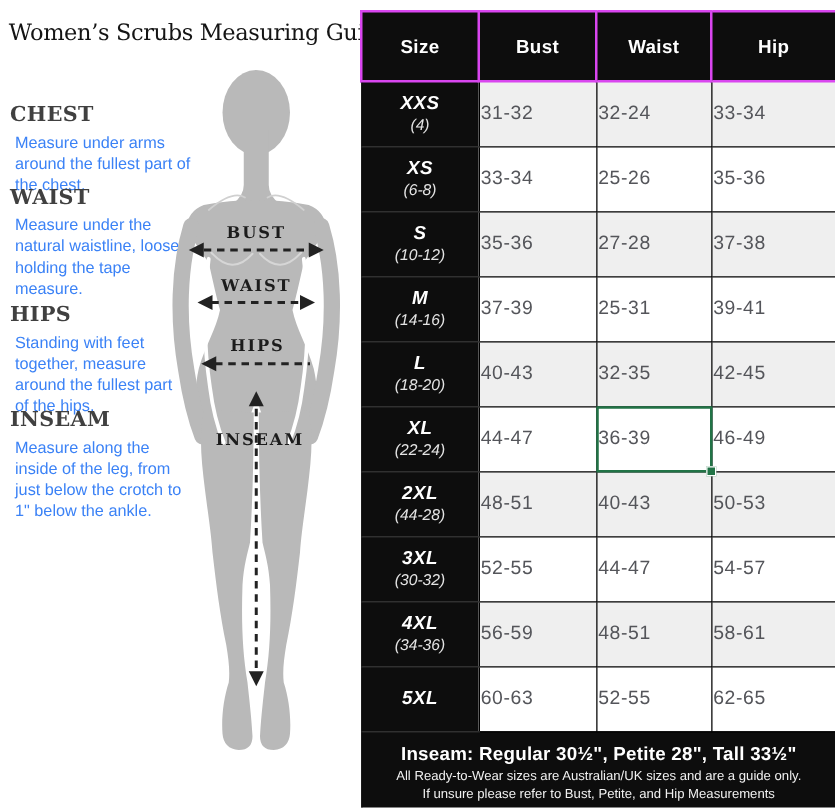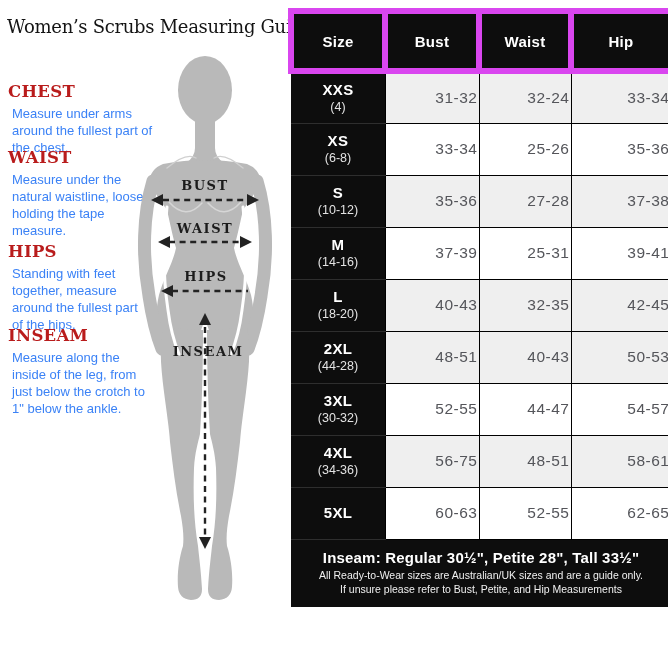--- a/index.html
+++ b/index.html
@@ -11,52 +11,52 @@
   
   .left-panel{position:absolute;left:0;top:0;width:288px;height:646px;background:#fff;}
   .page-title{
     position:absolute;left:7px;top:16px;margin:0;white-space:nowrap;
     font-family:"DejaVu Serif",serif;font-weight:400;font-size:18px;
     letter-spacing:-0.3px;color:#141414;
   }
   .guide-section{position:absolute;left:8px;}
   .guide-section h2{
     margin:0 0 3px 0;font-family:"DejaVu Serif",serif;font-weight:700;
-    font-size:16.5px;color:#b91c1c;letter-spacing:.3px;
+    font-size:16.5px;color:#404040;letter-spacing:.3px;
   }
   .guide-section p{
     margin:4px;font-size:13px;line-height:17px;color:#3b82f6;
   }
   .sec-chest{top:82px;width:162px;}
   .sec-waist{top:148px;width:150px;}
   .sec-hips{top:242px;width:148px;}
   .sec-inseam{top:326px;width:152px;}
   
   .figure-svg{position:absolute;left:88px;top:50px;}
   .meas-label{
     font-family:"DejaVu Serif",serif;font-weight:700;font-size:13px;
     letter-spacing:1.5px;fill:#1c1c1c;
   }
   
   .table-wrap{position:absolute;left:288px;top:8px;width:380px;}
   table.size-chart{border-collapse:collapse;width:380px;table-layout:fixed;}
   table.size-chart thead th{
     height:52px;background:#0d0d0d;color:#ffffff;font-weight:bold;
-    font-size:15px;letter-spacing:.3px;border:6px solid #d946ef;text-align:center;
+    font-size:15px;letter-spacing:.3px;border:2px solid #d946ef;text-align:center;
   }
   table.size-chart tbody tr{height:52px;}
   table.size-chart tbody th{
     background:#0d0d0d;color:#fff;border:1px solid #2e2e2e;
     border-left-color:#0d0d0d;border-right-color:#000;
-    vertical-align:middle;padding:2px 0;
+    vertical-align:middle;padding:2px 0;font-style:italic;
   }
   .size-label{font-size:15px;font-weight:bold;letter-spacing:.4px;line-height:18px;}
   .size-range{font-size:12.5px;font-weight:normal;color:#e3e3e3;line-height:15px;margin-top:1px;}
   table.size-chart tbody td{
-    border:1px solid #000;background:#ffffff;text-align:right;vertical-align:middle;
+    border:1px solid #000;background:#ffffff;text-align:left;vertical-align:middle;
     font-size:15.5px;color:#54555a;letter-spacing:.5px;
   }
   table.size-chart tbody tr.shaded td{background:#efefef;}
   td.selected{position:relative;}
   td.selected::before{
     content:"";position:absolute;inset:-1px;border:2px solid #217346;
     pointer-events:none;z-index:2;
   }
   td.selected::after{
     content:"";position:absolute;right:-4px;bottom:-4px;width:6px;height:6px;
@@ -206,20 +206,29 @@
         </tr>
         <tr class="shaded">
           <th>
             <div class="size-label">L</div>
             <div class="size-range">(18-20)</div>
           </th>
           <td>40-43</td>
           <td>32-35</td>
           <td>42-45</td>
         </tr>
+        <tr>
+          <th>
+            <div class="size-label">XL</div>
+            <div class="size-range">(22-24)</div>
+          </th>
+          <td>44-47</td>
+          <td class="selected">36-39</td>
+          <td>46-49</td>
+        </tr>
         <tr class="shaded">
           <th>
             <div class="size-label">2XL</div>
             <div class="size-range">(44-28)</div>
           </th>
           <td>48-51</td>
           <td>40-43</td>
           <td>50-53</td>
         </tr>
         <tr>
@@ -229,21 +238,21 @@
           </th>
           <td>52-55</td>
           <td>44-47</td>
           <td>54-57</td>
         </tr>
         <tr class="shaded">
           <th>
             <div class="size-label">4XL</div>
             <div class="size-range">(34-36)</div>
           </th>
-          <td>56-75</td>
+          <td>56-59</td>
           <td>48-51</td>
           <td>58-61</td>
         </tr>
         <tr>
           <th>
             <div class="size-label">5XL</div>
           </th>
           <td>60-63</td>
           <td>52-55</td>
           <td>62-65</td>

